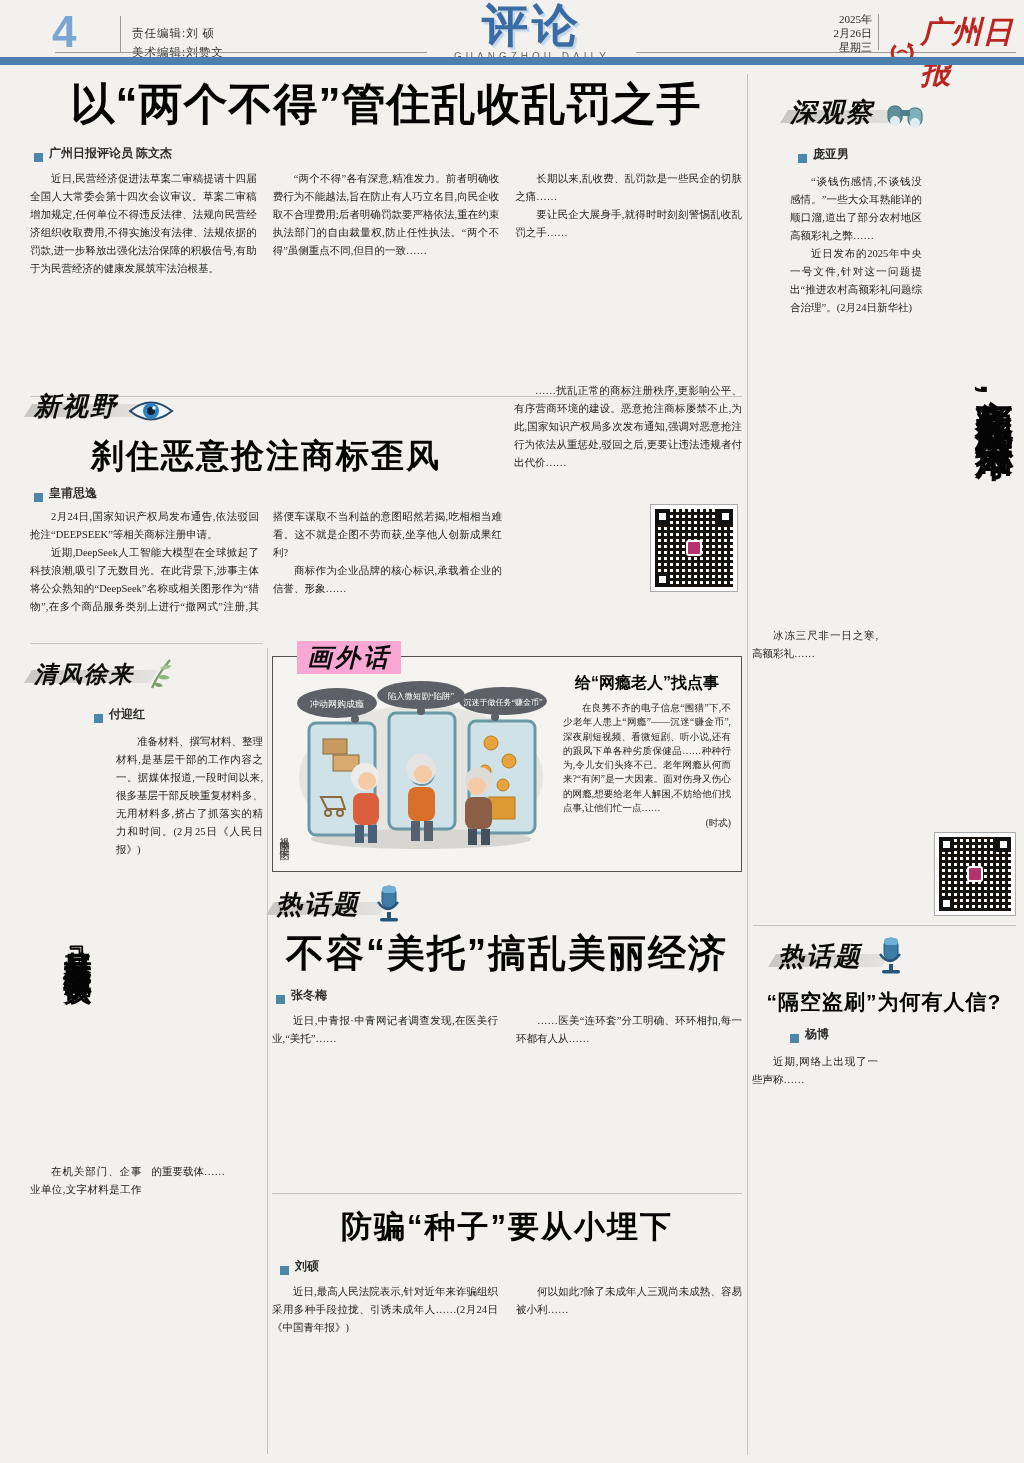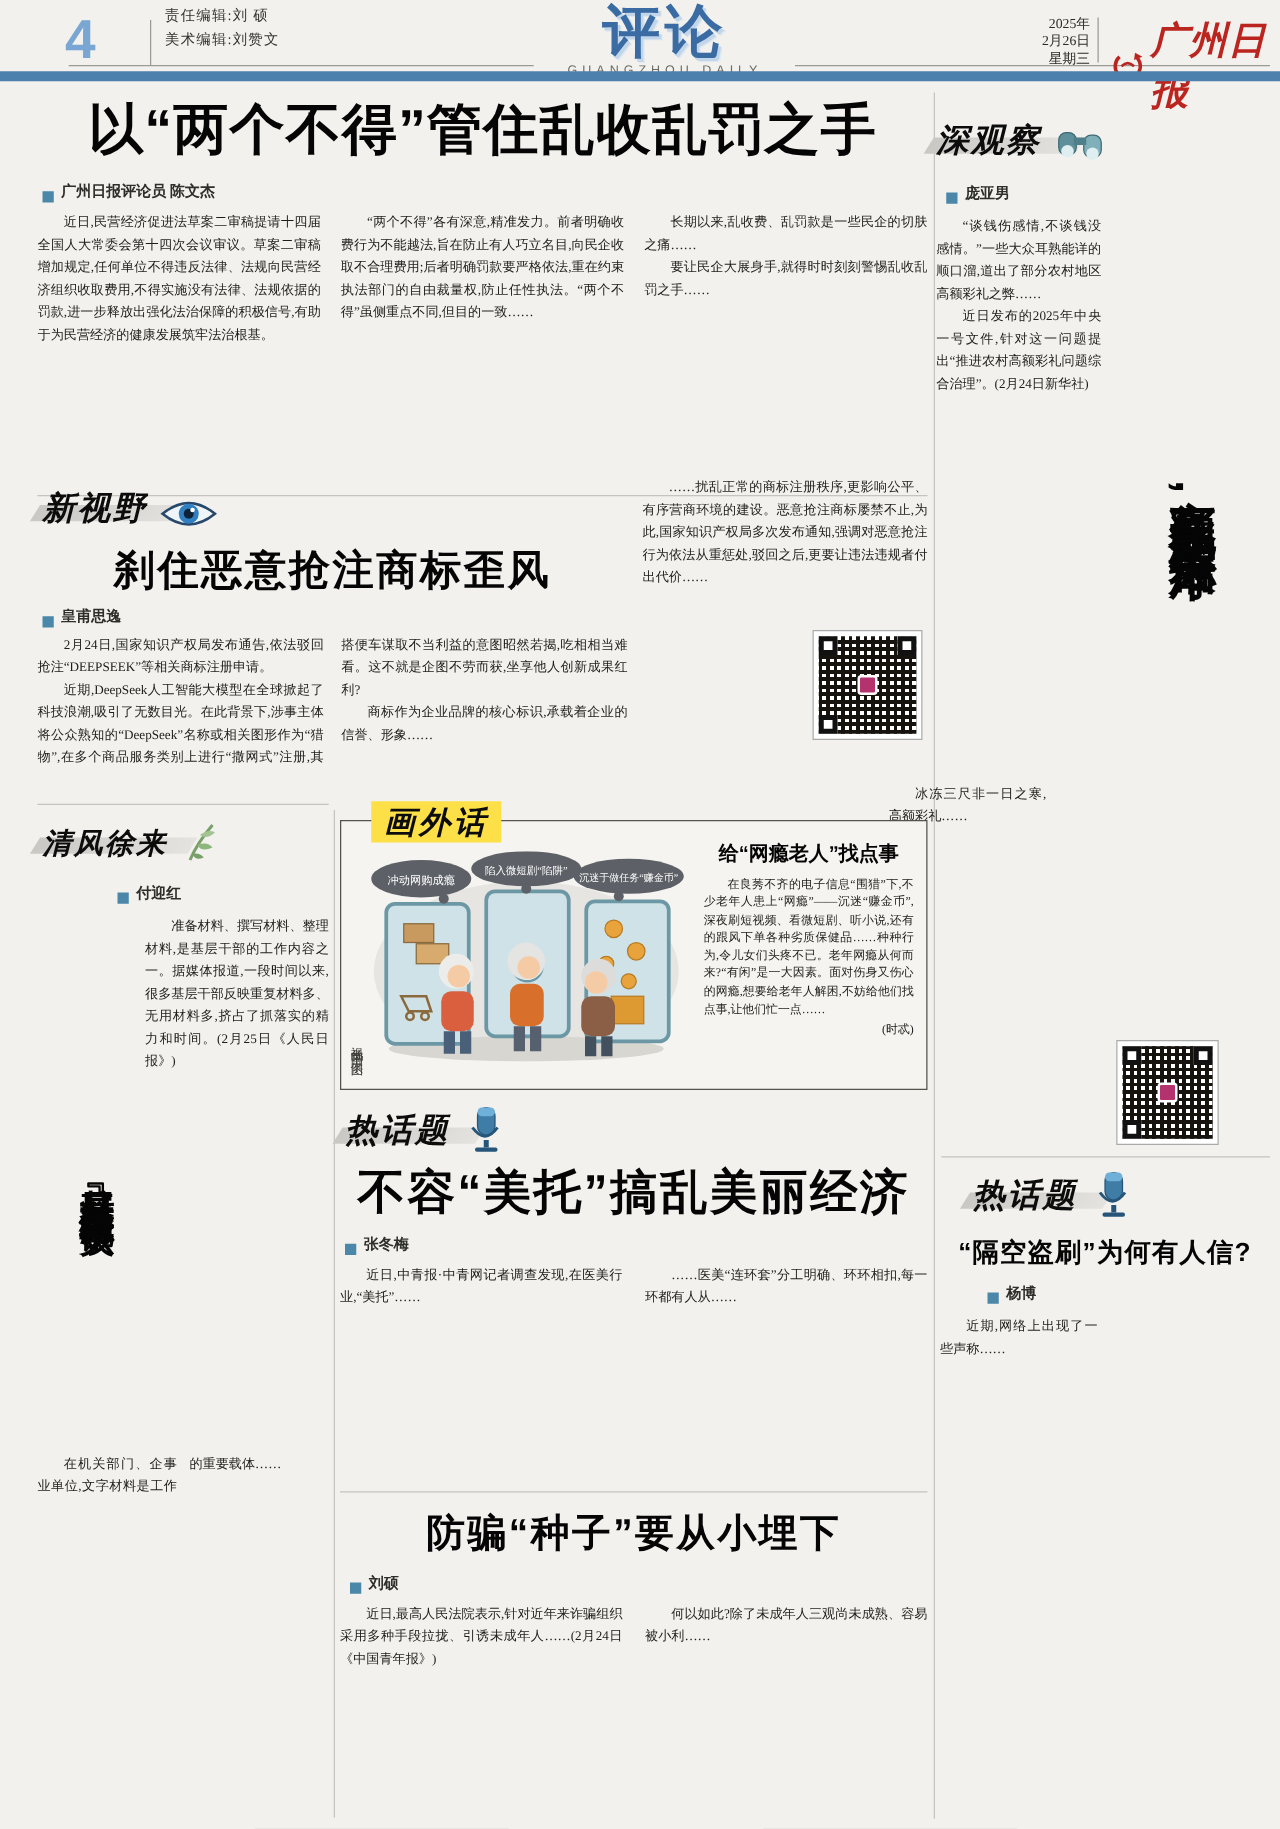--- a/index.html
+++ b/index.html
@@ -5,21 +5,21 @@
   * { box-sizing: border-box; margin: 0; padding: 0; }
   html,body { background:#d8d7d3; }
   body { font-family:"Liberation Serif", serif; }
   .sheet { position:relative; width:1024px; height:1463px; margin:0 auto;
            background:#f2f1ed; overflow:hidden; color:#1c1c1c; }
 
   
   .pagenum { position:absolute; left:52px; top:10px; font-family:"Liberation Sans",sans-serif;
              font-size:44px; font-weight:900; color:#79a6d2; line-height:1; }
   .hdr-div { position:absolute; width:1px; background:#9a9a96; }
-  .editors { position:absolute; left:132px; top:4px; font-size:11.5px; line-height:1.65;
+  .editors { position:absolute; left:132px; top:24px; font-size:11.5px; line-height:1.65;
              color:#33332f; letter-spacing:1px; }
   .masthead { position:absolute; left:432px; top:2px; width:200px; text-align:center; }
   .masthead .mh-title { font-size:46px; font-weight:900; color:#3a6ca3; letter-spacing:4px;
              line-height:1.05; text-shadow:2px 2px 0 #c3d5e8, 3px 3px 0 #dde8f2; }
   .masthead .mh-sub { display:block; margin-top:1px; font-family:"Liberation Sans",sans-serif;
              font-size:10px; letter-spacing:4px; color:#6b6b66; }
   .mh-rule { position:absolute; top:52px; height:1px; background:#9a9a96; }
   .dateblock { position:absolute; left:790px; top:13px; width:82px; text-align:right;
              font-size:11px; line-height:1.25; color:#2a2a27; }
   .brand { position:absolute; left:888px; top:12px; display:flex; align-items:center; gap:4px; }
@@ -49,21 +49,21 @@
   .headline { font-family:"Liberation Sans",sans-serif; font-weight:900; color:#050505;
               text-align:center; }
 
   
   .main-art { position:absolute; left:30px; top:76px; width:712px; }
   .main-art .headline { font-size:44px; letter-spacing:1px; line-height:1.25; }
   .main-art .byline { margin:14px 0 8px 4px; }
   .main-art .body { column-count:3; column-gap:16px; height:212px; overflow:hidden; }
 
   
-  .sgc { position:absolute; left:711px; top:86px; width:264px; height:838px; }
+  .sgc { position:absolute; left:752px; top:86px; width:264px; height:838px; }
   .sgc .seclogo { margin-left:34px; }
   .sgc .byline { margin:16px 0 10px 46px; }
   .sgc-row { display:flex; gap:8px; padding-left:38px; }
   .sgc-txt { width:132px; height:430px; overflow:hidden; }
   .sgc-head { width:84px; height:438px; display:flex; justify-content:center;
               writing-mode:vertical-rl; font-family:"Liberation Sans",sans-serif;
               font-weight:900; font-size:38px; letter-spacing:3px; color:#050505; line-height:1.1; }
   .sgc-cont { margin-top:16px; column-count:2; column-gap:12px; height:300px; overflow:hidden; }
 
   
@@ -90,21 +90,21 @@
   .qf-row { display:flex; gap:24px; }
   .qf-head { width:62px; height:420px; display:flex; justify-content:center;
              writing-mode:vertical-rl; font-family:"Liberation Sans",sans-serif; font-weight:900;
              font-size:28px; letter-spacing:2px; color:#050505; line-height:1.1; }
   .qf-txt { flex:1; height:420px; overflow:hidden; }
   .qf-cont { margin-top:10px; column-count:2; column-gap:10px; height:270px; overflow:hidden; }
 
   
   .hwh { position:absolute; left:272px; top:656px; width:470px; height:216px;
          border:1px solid #55524c; background:#f5f4f0; }
-  .hwh-logo { position:absolute; left:24px; top:-16px; padding:0 10px; background:#fde047;
+  .hwh-logo { position:absolute; left:24px; top:-16px; padding:0 10px; background:#f9a8d4;
          font-style:italic; font-weight:900; font-size:25px; letter-spacing:3px; color:#0c0c0c; }
   .hwh-credit { position:absolute; left:4px; bottom:26px; writing-mode:vertical-rl;
          font-size:10px; letter-spacing:2px; color:#3a3a36; }
   .hwh-cartoon { position:absolute; left:20px; top:24px; width:256px; height:176px; }
   .hwh-essay { position:absolute; left:290px; top:16px; width:168px; height:192px; overflow:hidden; }
   .hwh-essay .ttl { font-family:"Liberation Sans",sans-serif; font-weight:900; font-size:16px;
          text-align:center; margin-bottom:7px; color:#050505; }
   .hwh-essay .art { font-size:9.5px; line-height:1.5; }
   .hwh-sig { text-align:right; font-size:9.5px; margin-top:2px; }
 

